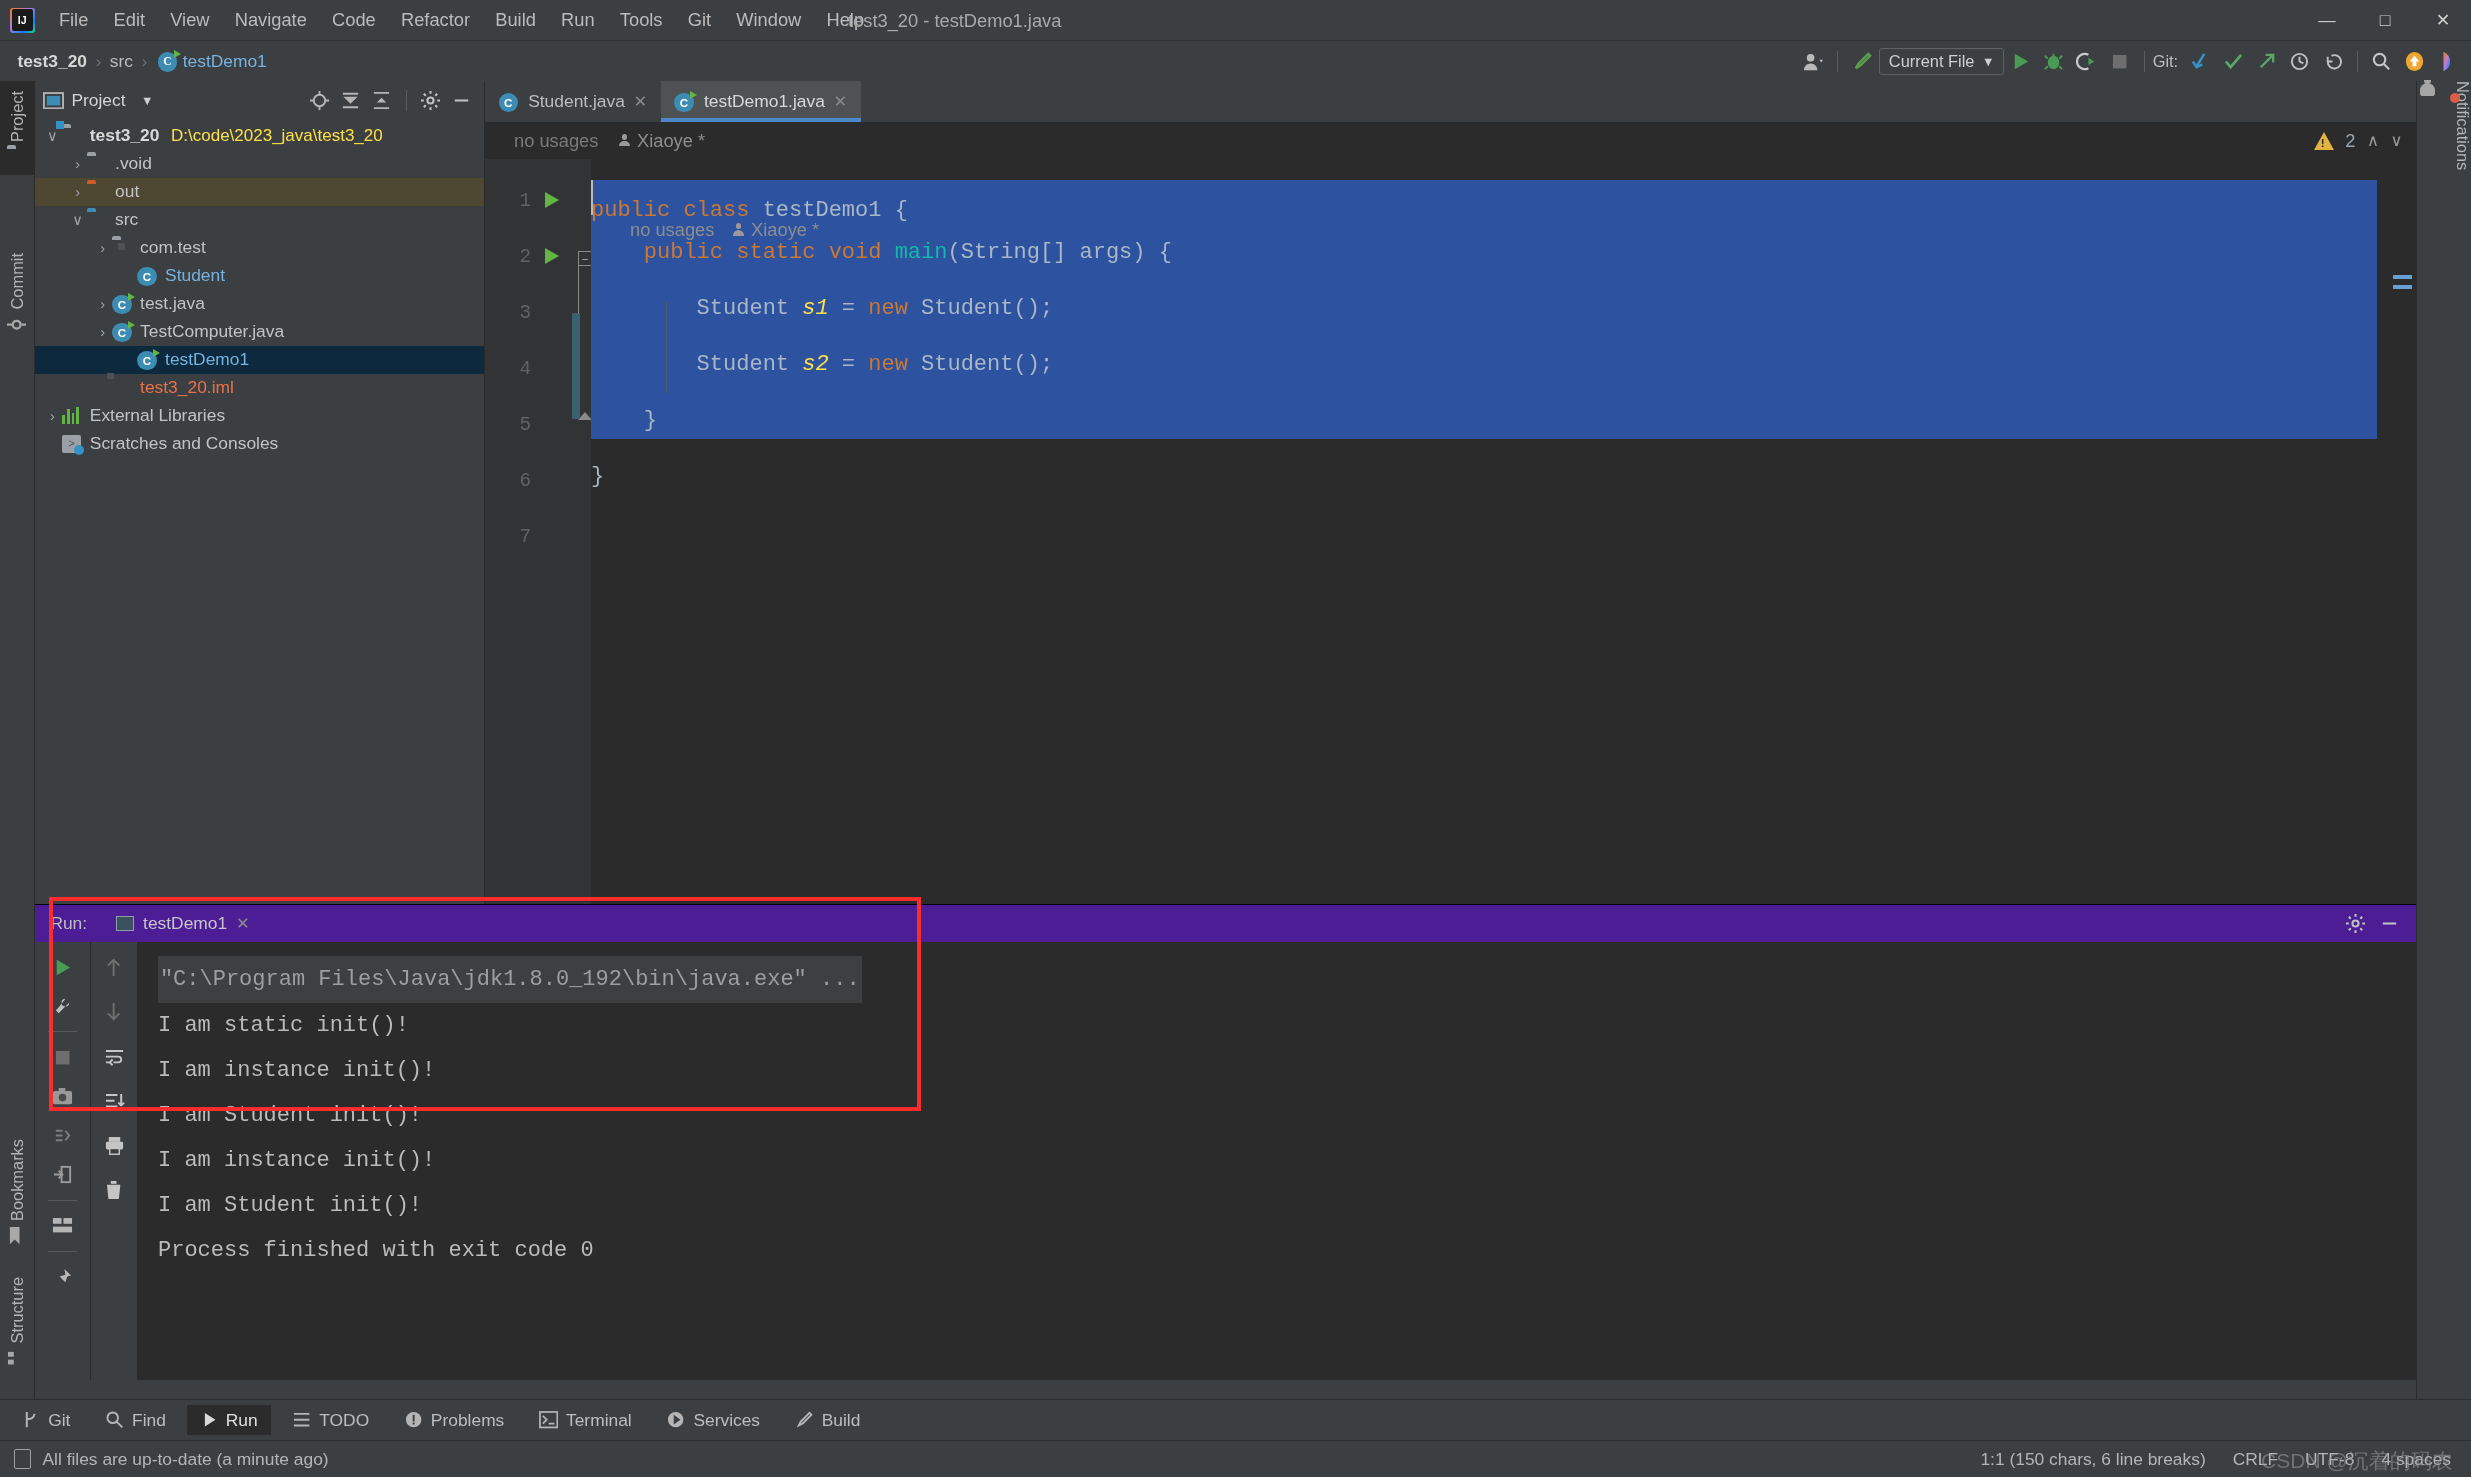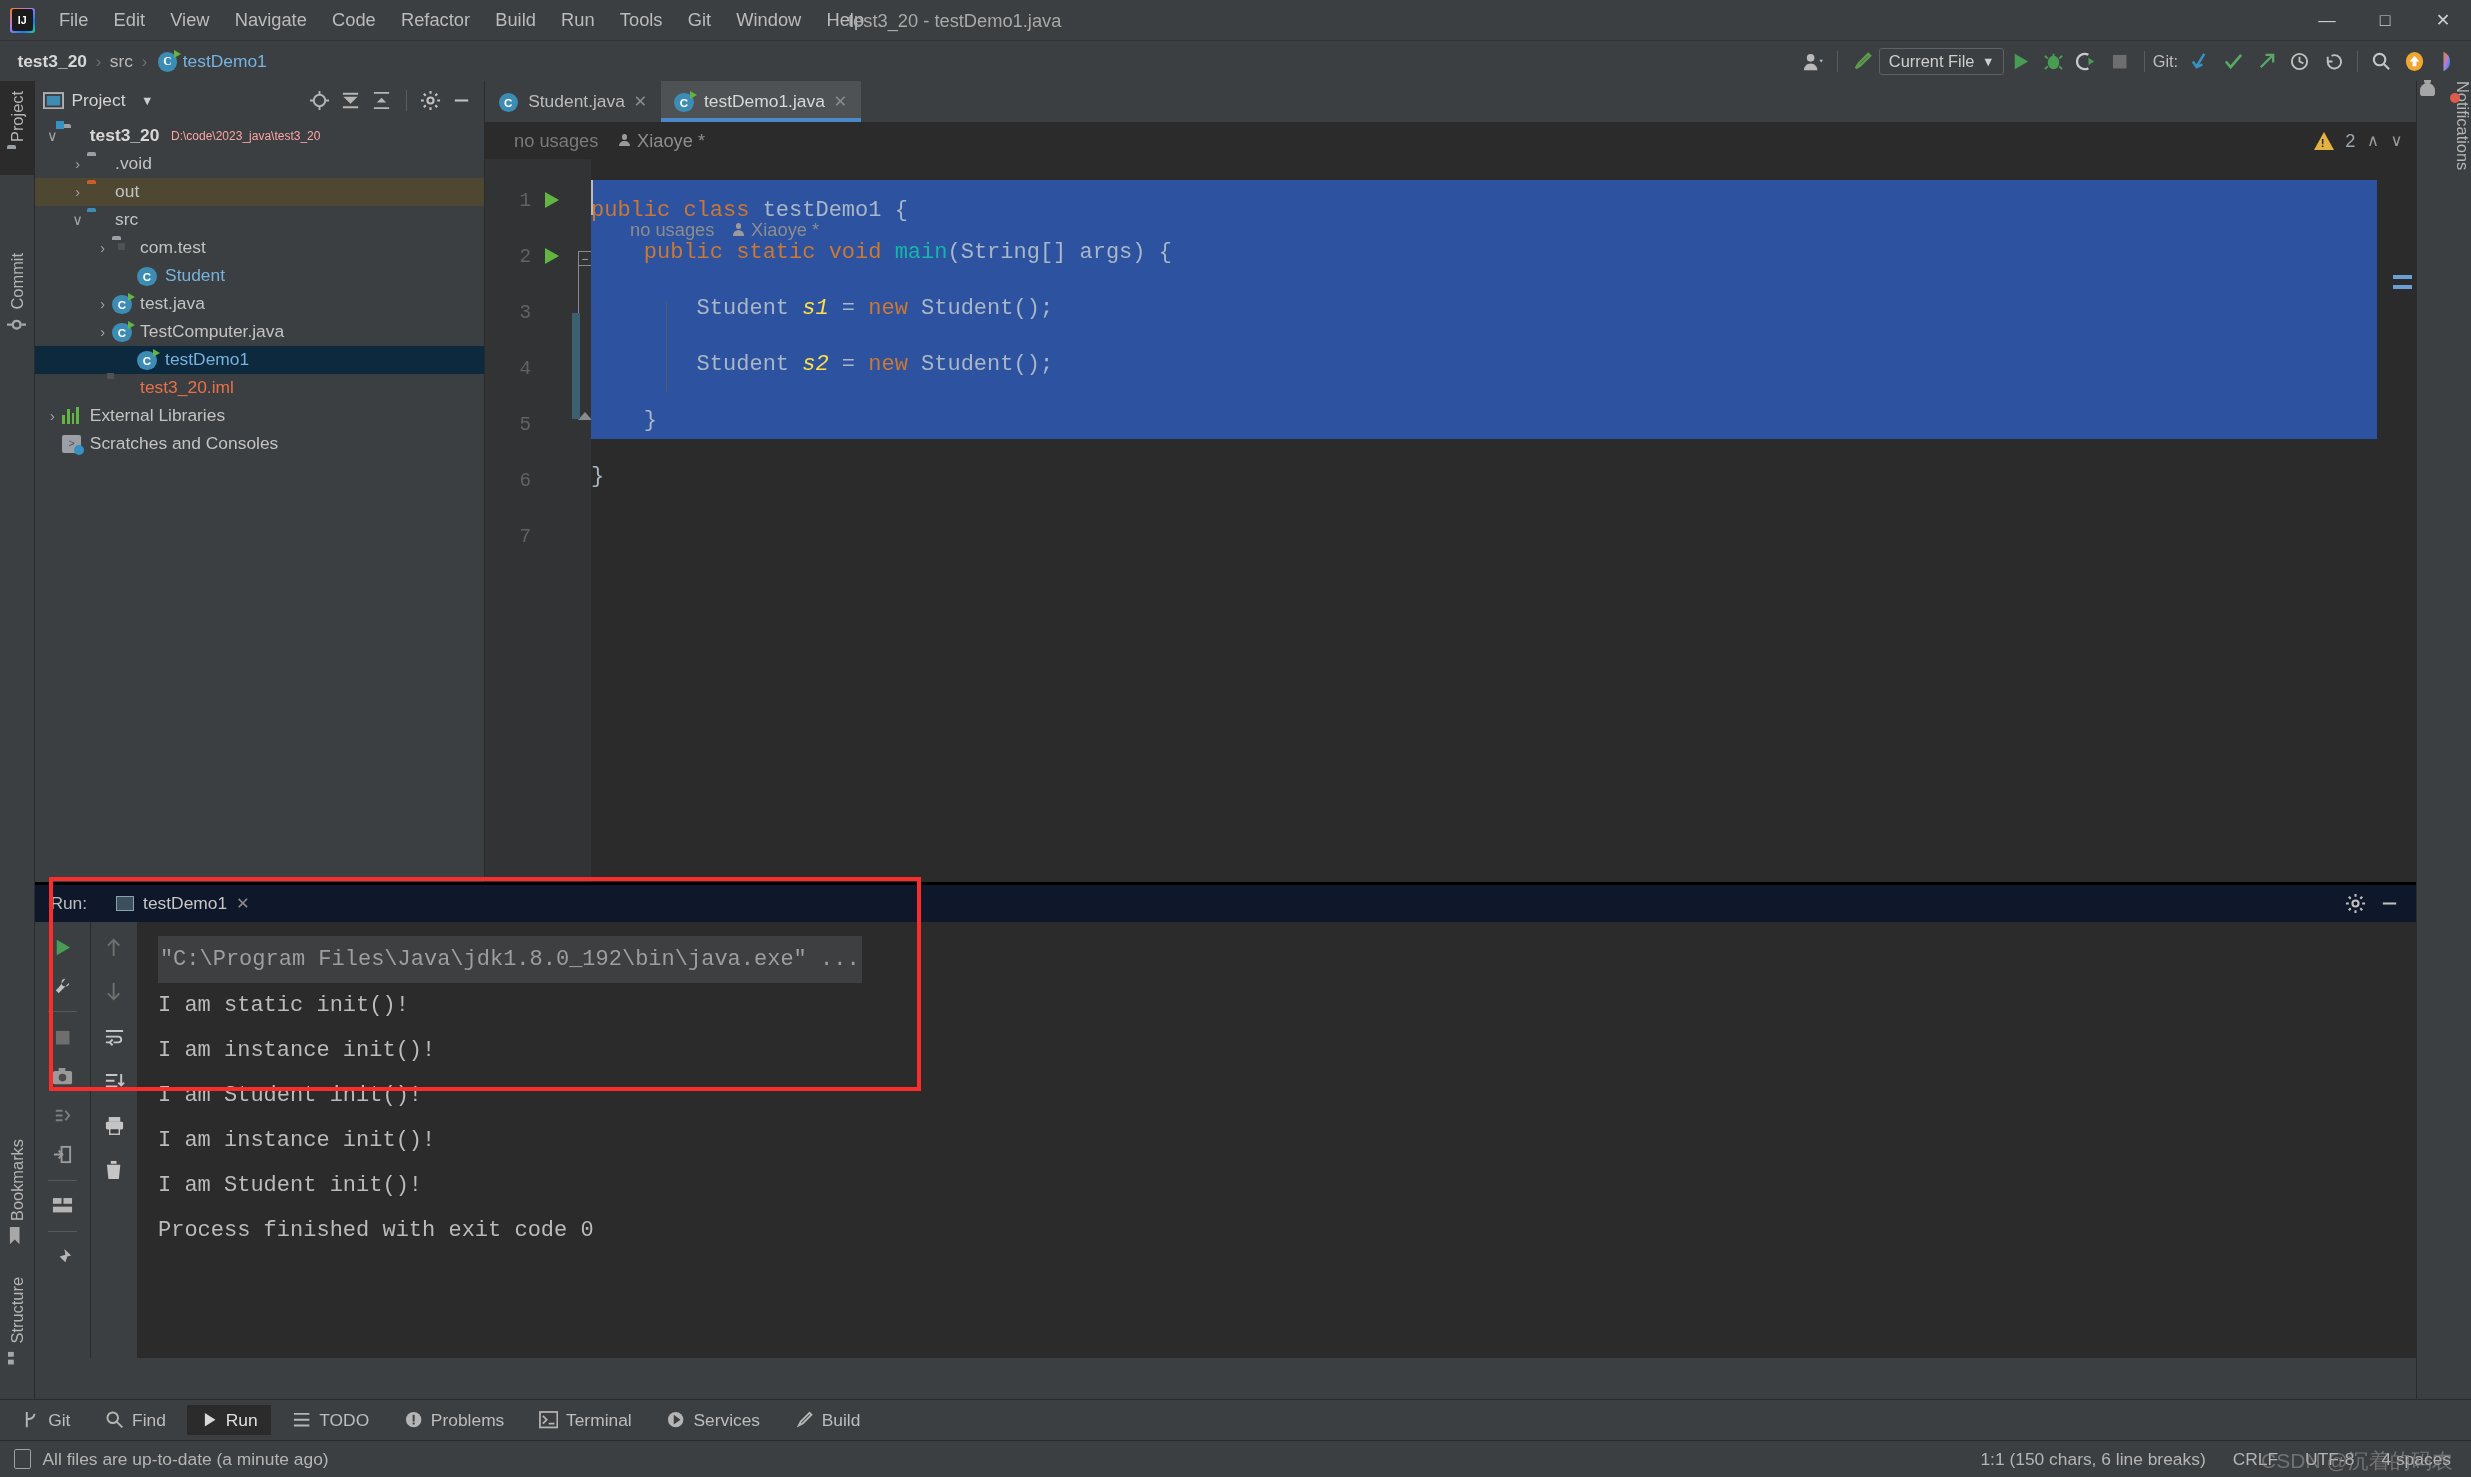--- a/index.html
+++ b/index.html
@@ -83,21 +83,21 @@
   .ph-btn { width: 29px; height: 29px; display: flex; align-items: center; justify-content: center; }
   .tree { padding-top: 1.9px; }
   .trow { display: flex; align-items: center; height: 28px; padding-left: 7.7px; white-space: nowrap; }
   .trow.sel-out { background: #4e4833; }
   .trow.sel-blue { background: #0d293e; }
   .arrow { width: 19.3px; display: inline-flex; justify-content: center; color: #a4a4a4; font-size: 14.5px; }
   .tlabel { color: #c3c3c3; font-size: 17.4px; margin-left: 6.8px; }
   .tlabel.bold { font-weight: bold; color: #d8d8d8; }
   .tlabel.blue { color: #75b2dd; }
   .tlabel.orange { color: #e8714a; }
-  .tpath { color: #fca5a5; font-size: 12px; margin-left: 11.6px; }
+  .tpath { color: #fde047; font-size: 17px; margin-left: 11.6px; }
   .ic { width: 21px; height: 17.4px; display: inline-block; position: relative; flex: 0 0 auto; }
   .folder { width: 20px; height: 15.4px; background: #9aa0a6; border-radius: 1.9px 1.9px 1.9px 1.9px; position: relative; }
   .folder::before { content:""; position:absolute; left:0; top:-2.9px; width:8.7px; height:3.9px; background: inherit; border-radius:1.9px 1.9px 0 0; }
   .folder.orange { background: #cc5c29; }
   .folder.src { background: #3d8cb4; }
   .folder.mod { background: #9aa0a6; }
   .folder.mod::after { content:""; position:absolute; right:-1.9px; bottom:-1.9px; width:7.7px; height:7.7px; background:#3592c4; }
   .pkg { width: 20px; height: 15.4px; background: #9aa0a6; border-radius: 1.9px; position:relative; }
   .pkg::before { content:""; position:absolute; left:0; top:-2.9px; width:8.7px; height:3.9px; background:#9aa0a6; border-radius:1.9px 1.9px 0 0;}
   .pkg::after { content:""; position:absolute; left:5.8px; top:3.9px; width:6.8px; height:6.8px; background:#4e5254; border-radius:1px; }
@@ -170,21 +170,21 @@
                 background: #3c3f41; border-left: 1px solid #2b2b2b; }
   .bell { width: 21px; height: 19.3px; position: relative; margin: 13.5px auto 5.8px; }
   .bell::before { content:""; position:absolute; left:2.9px; top:1.9px; width:15.4px; height:13.5px;
     border-radius: 7.7px 7.7px 2.9px 2.9px; background: #a6a6a6; }
   .bell::after { content:""; position:absolute; left:6.8px; bottom:-2.9px; width:7.7px; height:3.9px;
     border-radius: 0 0 3.9px 3.9px; background: #a6a6a6; }
   .bell-dot { position: absolute; right: 11.6px; top: 11.6px; width: 10.6px; height: 10.6px; border-radius: 50%; background: #e05c4a; }
   .rlabel { writing-mode: vertical-rl; color: #b5b5b5; font-size: 16.4px; margin: 0 auto; display:block; text-align:center; width: 100%; }
 
   
-  .runpanel { position: absolute; left: 35px; top: 882px; right: 56px; height: 476px; background: #0f172a; border-top: 3px solid #000000; }
+  .runpanel { position: absolute; left: 35px; top: 904px; right: 56px; height: 476px; background: #4c1d95; border-top: 1px solid #000000; }
   .run-head { height: 37px; display: flex; align-items: center; padding-left: 15.4px; gap: 9.7px; }
   .run-head-label { color: #bdbdbd; font-size: 17.4px; }
   .run-tab { display: flex; align-items: center; gap: 8.7px; margin-left: 19.3px; }
   .run-tab-icon { width: 18.3px; height: 15.4px; border: 1.9px solid #8aa0ad; background: #3c4f5c; }
   .run-tab-label { color: #c7c7c7; font-size: 17.4px; }
   .run-head-right { margin-left: auto; display: flex; align-items: center; gap: 5.8px; padding-right: 11.6px; }
 
   .run-body { position: absolute; left: 0; top: 37px; right: 0; bottom: 0; display: flex; }
   .run-tools { width: 56px; background: #3c3f41; display: flex; flex-direction: column; align-items: center;
                padding-top: 7.7px; gap: 3.9px; border-right: 1px solid #2b2b2b;}

